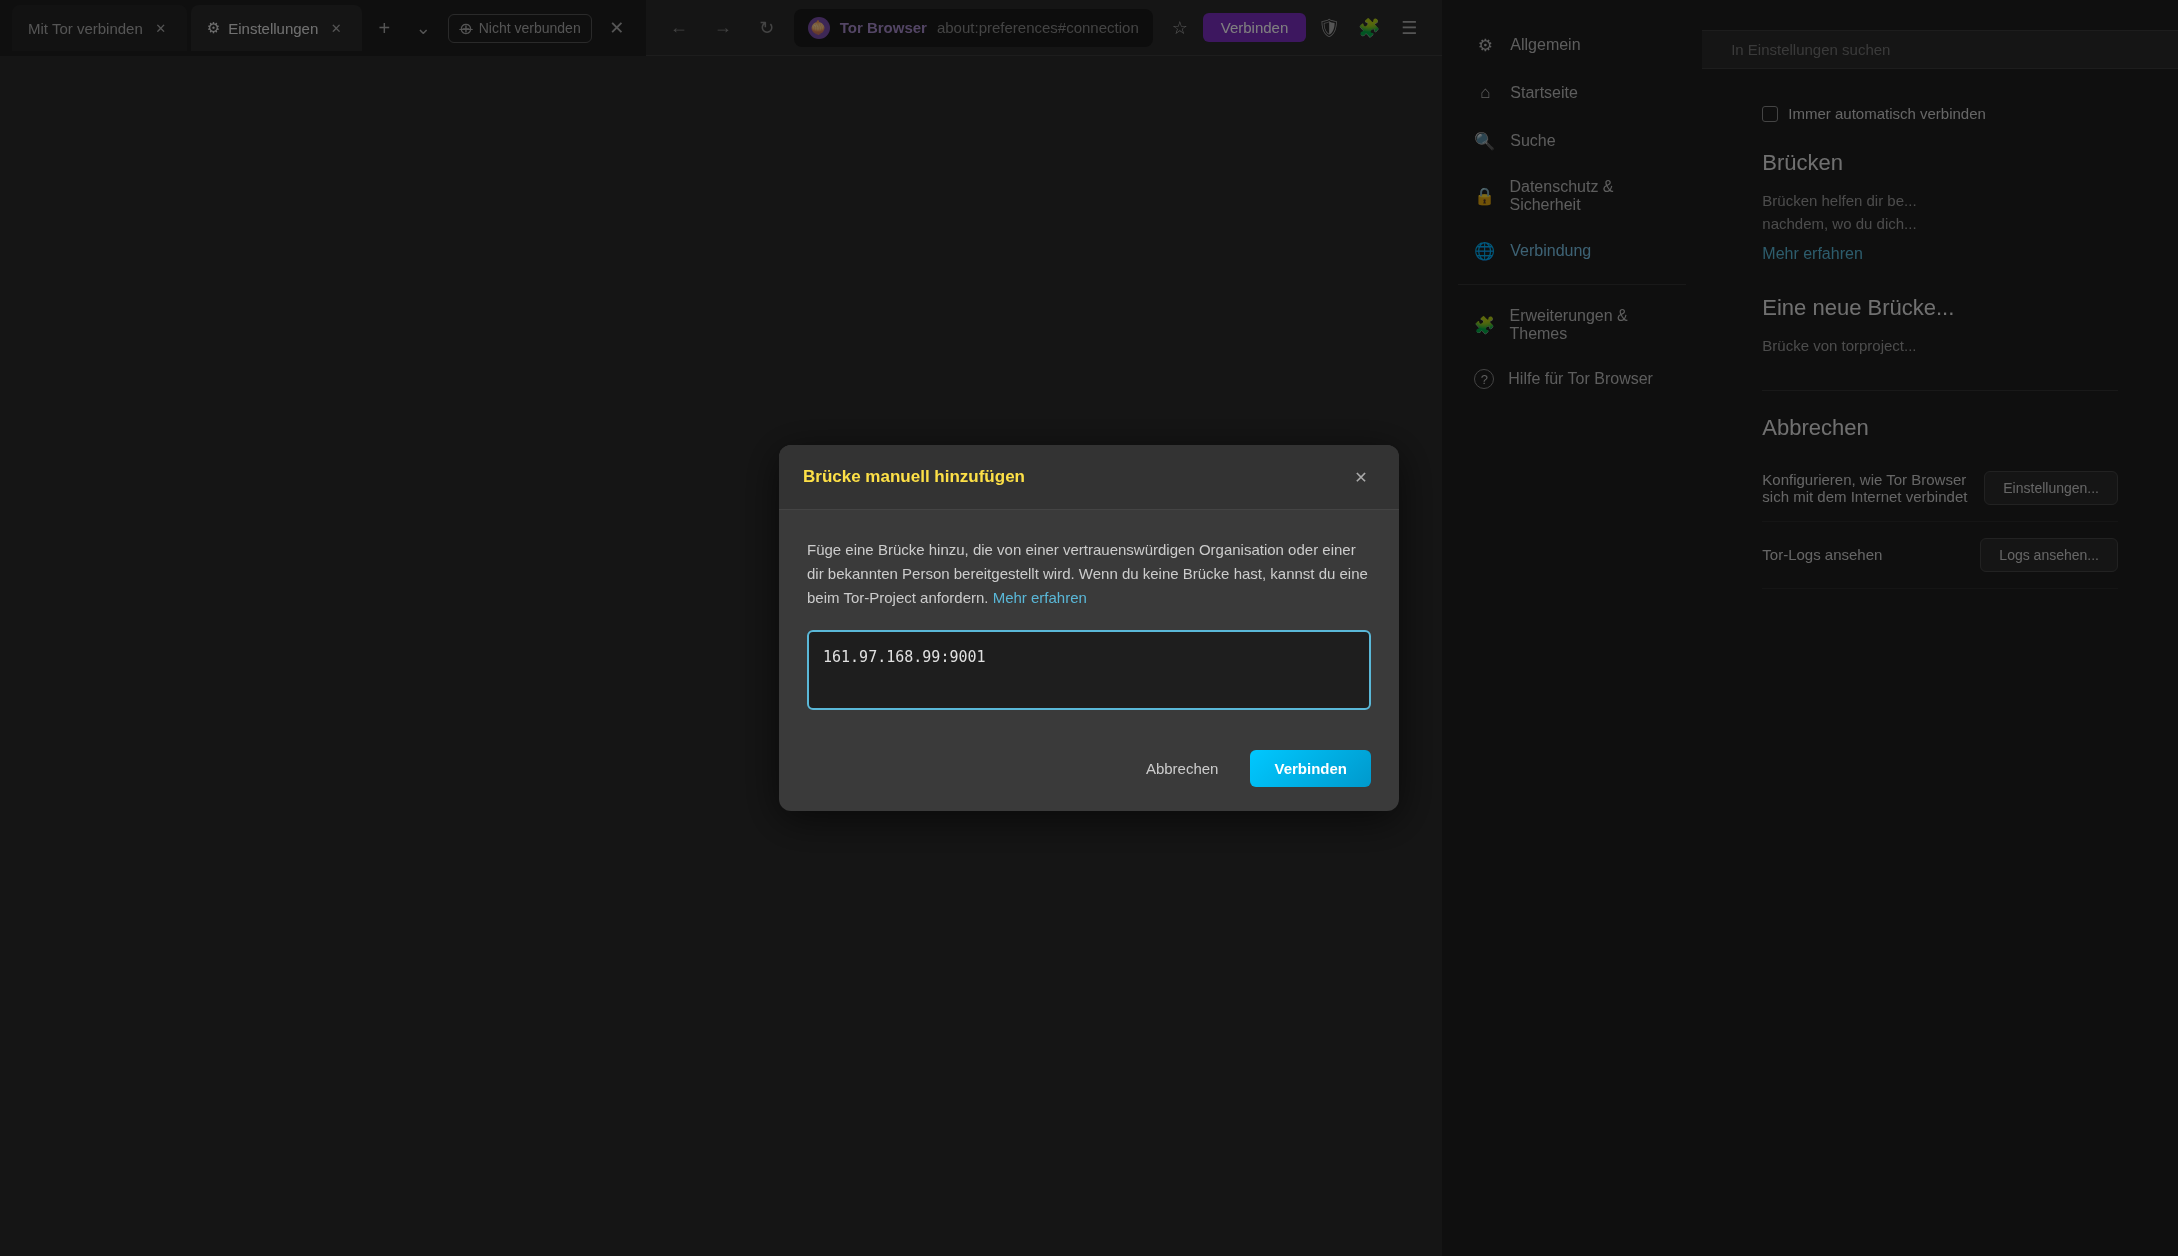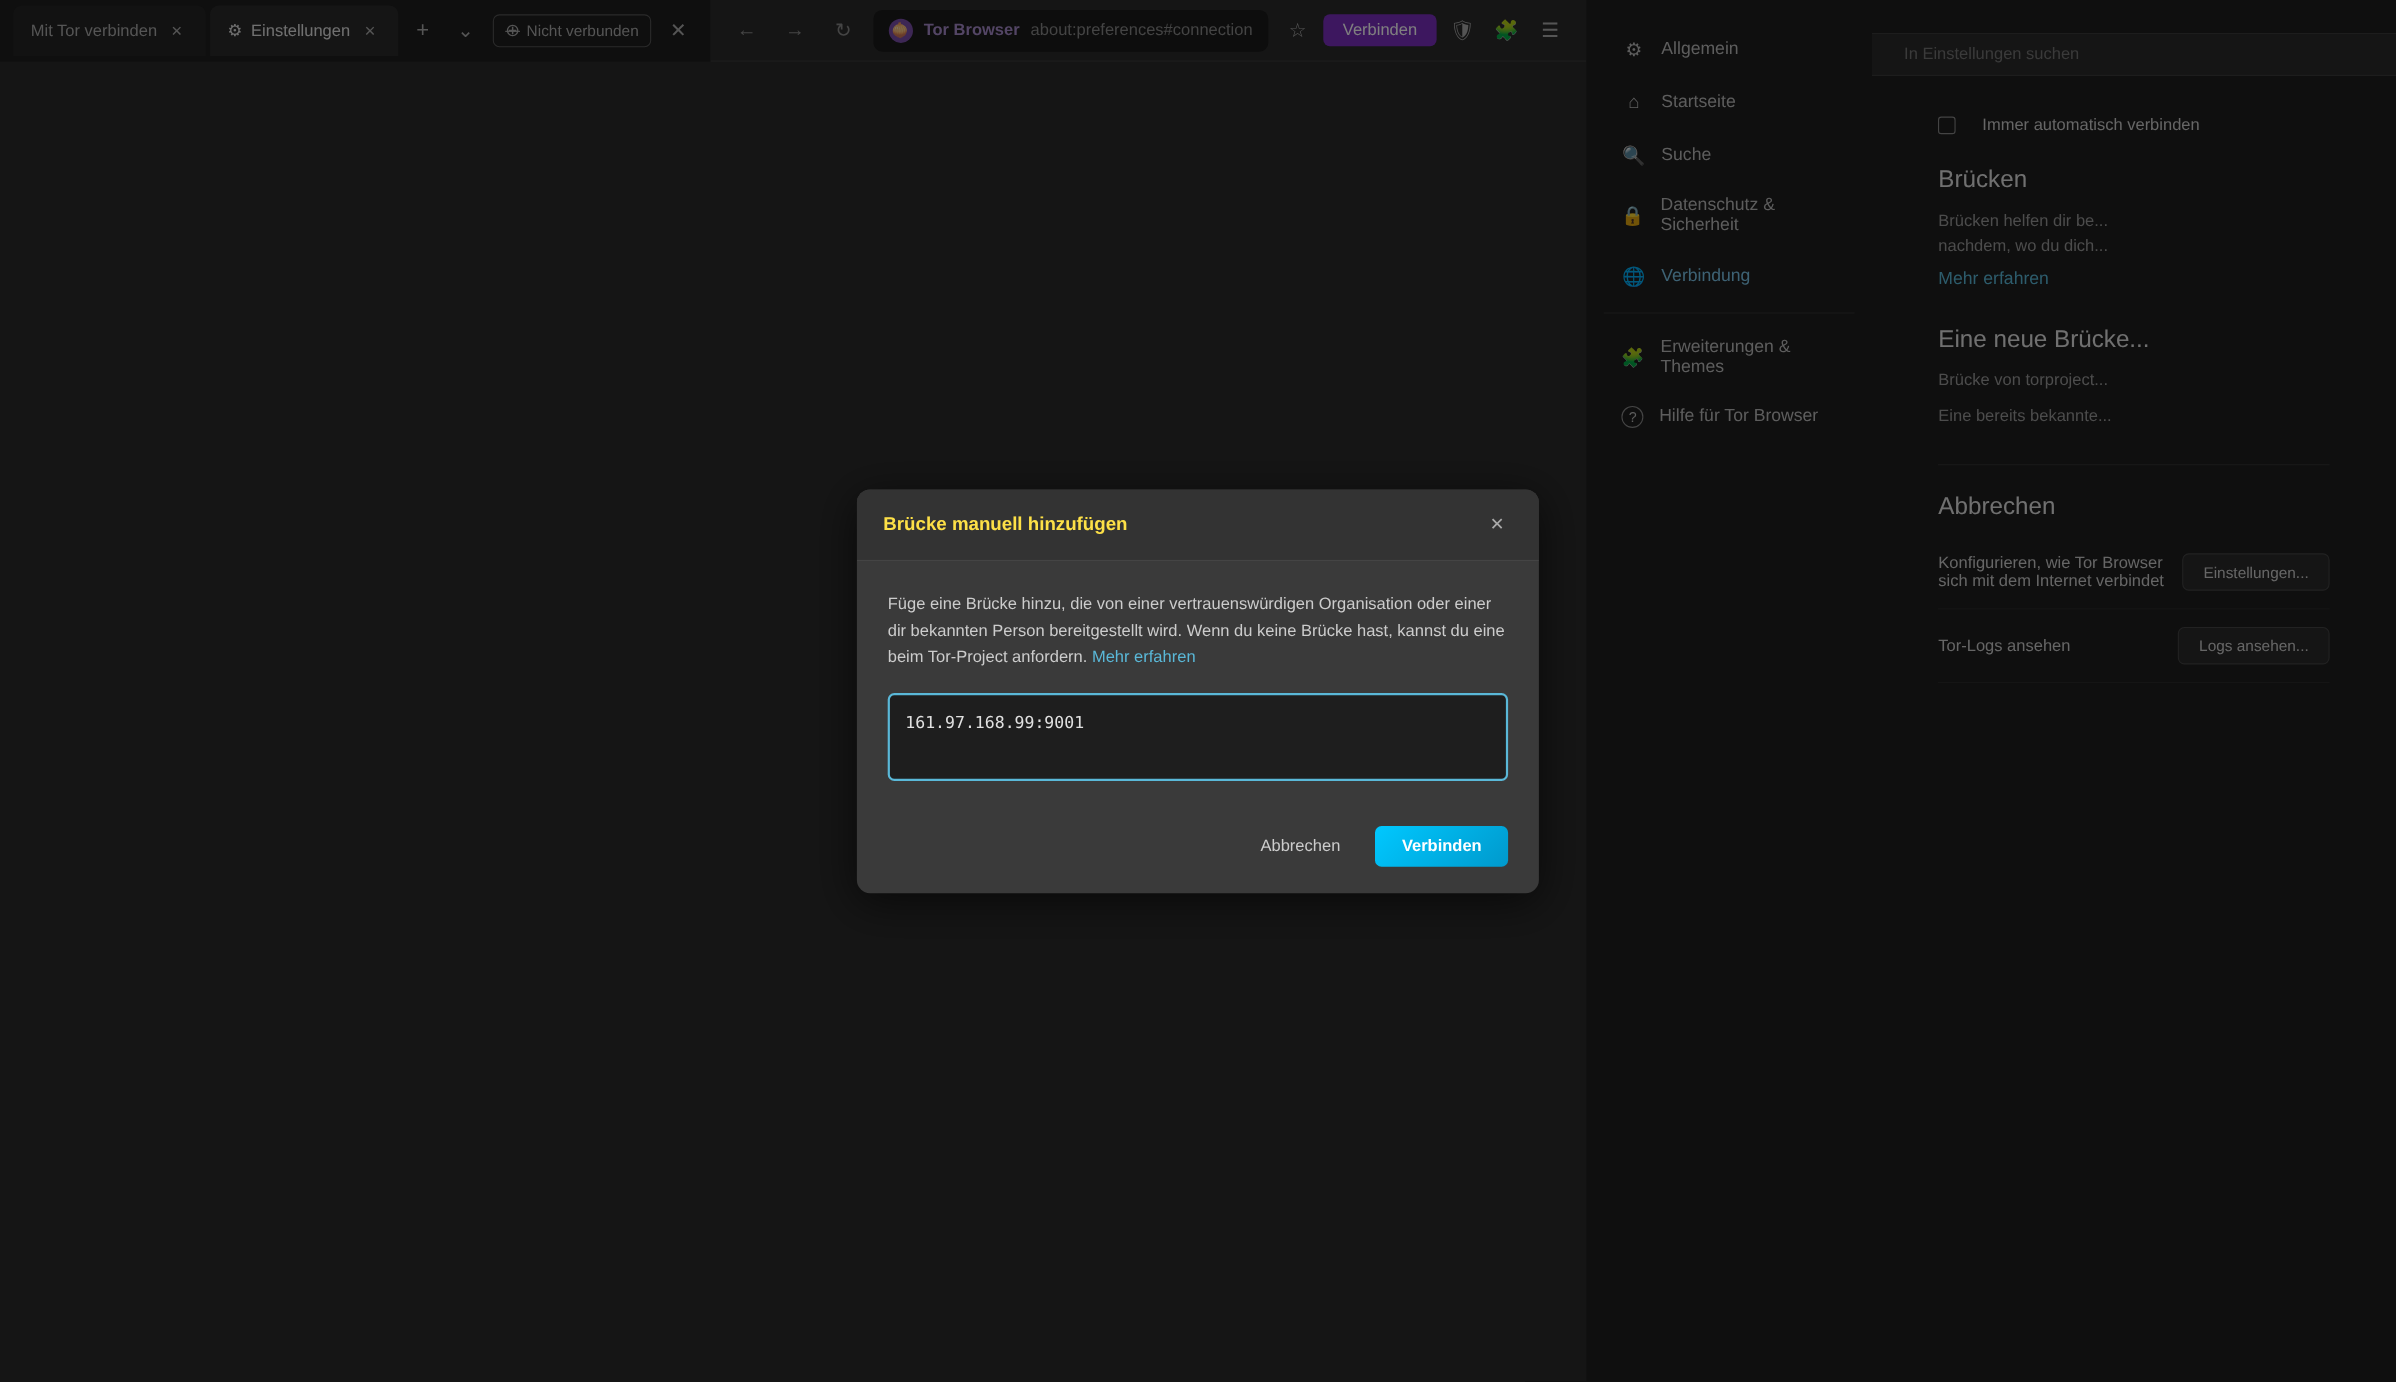--- a/index.html
+++ b/index.html
@@ -269,21 +269,21 @@
 
     .link-text {
       color: #5ab8d8;
       cursor: pointer;
       text-decoration: none;
     }
 
     .checkbox-row {
       display: flex;
       align-items: center;
-      gap: 24px;
+      gap: 10px;
       font-size: 15px;
       color: #ccc;
       margin-bottom: 28px;
     }
 
     .checkbox-box {
       width: 16px;
       height: 16px;
       border: 1px solid #888;
       border-radius: 3px;
@@ -530,21 +530,20 @@
         <div class="section-title">Brücken</div>
         <div class="section-desc">
           Brücken helfen dir be...<br>nachdem, wo du dich...
         </div>
         <a class="link-text">Mehr erfahren</a>
       </div>
 
       <div class="content-section">
         <div class="section-title">Eine neue Brücke...</div>
         <div class="section-desc">Brücke von torproject...</div>
-        <div class="section-desc">Eine bereits bekannte...</div>
       </div>
 
       <div class="erweitert-section">
         <div class="section-title">Abbrechen</div>
         <div class="settings-row">
           <span>Konfigurieren, wie Tor Browser sich mit dem Internet verbindet</span>
           <button class="settings-btn">Einstellungen...</button>
         </div>
         <div class="settings-row">
           <span>Tor-Logs ansehen</span>

